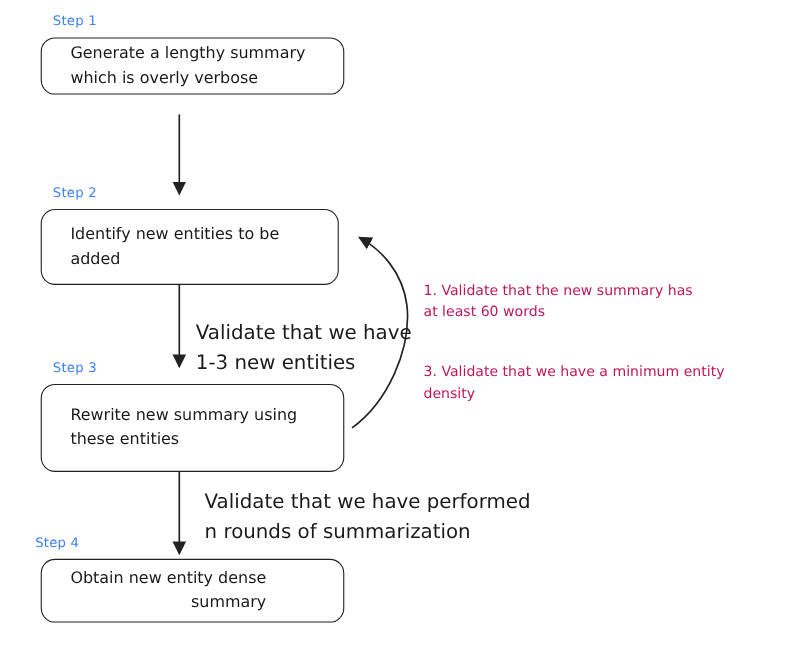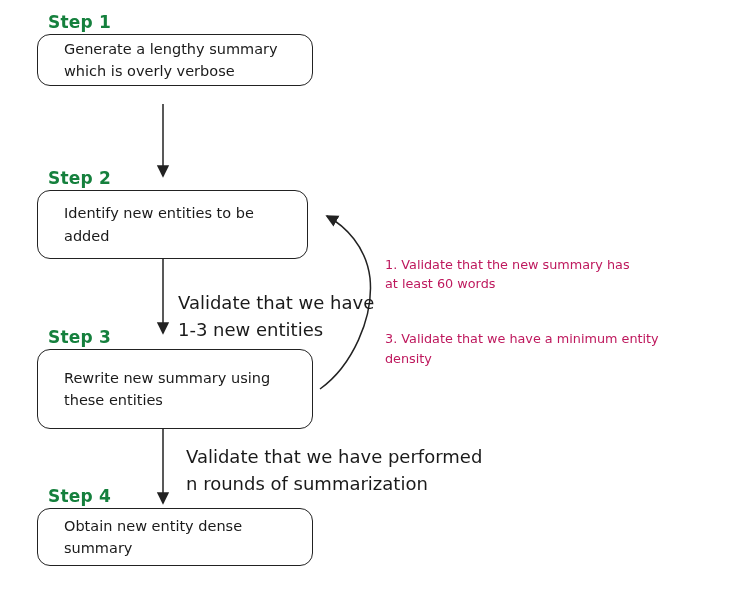--- a/index.html
+++ b/index.html
@@ -19,25 +19,24 @@
   svg.layer {
     position: absolute;
     left: 0;
     top: 0;
     width: 733px;
     height: 607px;
     pointer-events: none;
   }
   .step-label {
     position: absolute;
-    font-size: 17px;
+    font-size: 12px;
     letter-spacing: 0.2px;
-    color: #15803d;
+    color: #3b82f6;
     white-space: nowrap;
-    font-weight: bold;
   }
   .node {
     position: absolute;
     box-sizing: border-box;
     background: #ffffff;
     border: 1.6px solid #222222;
     border-radius: 13px;
     display: flex;
     align-items: center;
   }
@@ -108,22 +107,22 @@
 
   <div class="step-label" style="left:48px; top:327px;">Step 3</div>
   <div class="node" style="left:37px; top:349px; width:276px; height:80px;">
     <div class="node-text">Rewrite new summary using
 these entities</div>
   </div>
 
   <div class="edge-label" style="left:186px; top:443px;">Validate that we have performed
 n rounds of summarization</div>
 
-  <div class="step-label" style="left:48px; top:486px;">Step 4</div>
-  <div class="node" style="left:37px; top:508px; width:276px; height:58px;">
+  <div class="step-label" style="left:32px; top:486px;">Step 4</div>
+  <div class="node" style="left:37px; top:508px; width:276px; height:58px;text-align:right;">
     <div class="node-text">Obtain new entity dense
 summary</div>
   </div>
 
   <div class="notes">
     <div class="note-item">1. Validate that the new summary has
 at least 60 words</div>
     <div class="note-item">3. Validate that we have a minimum entity
 density</div>
   </div>

